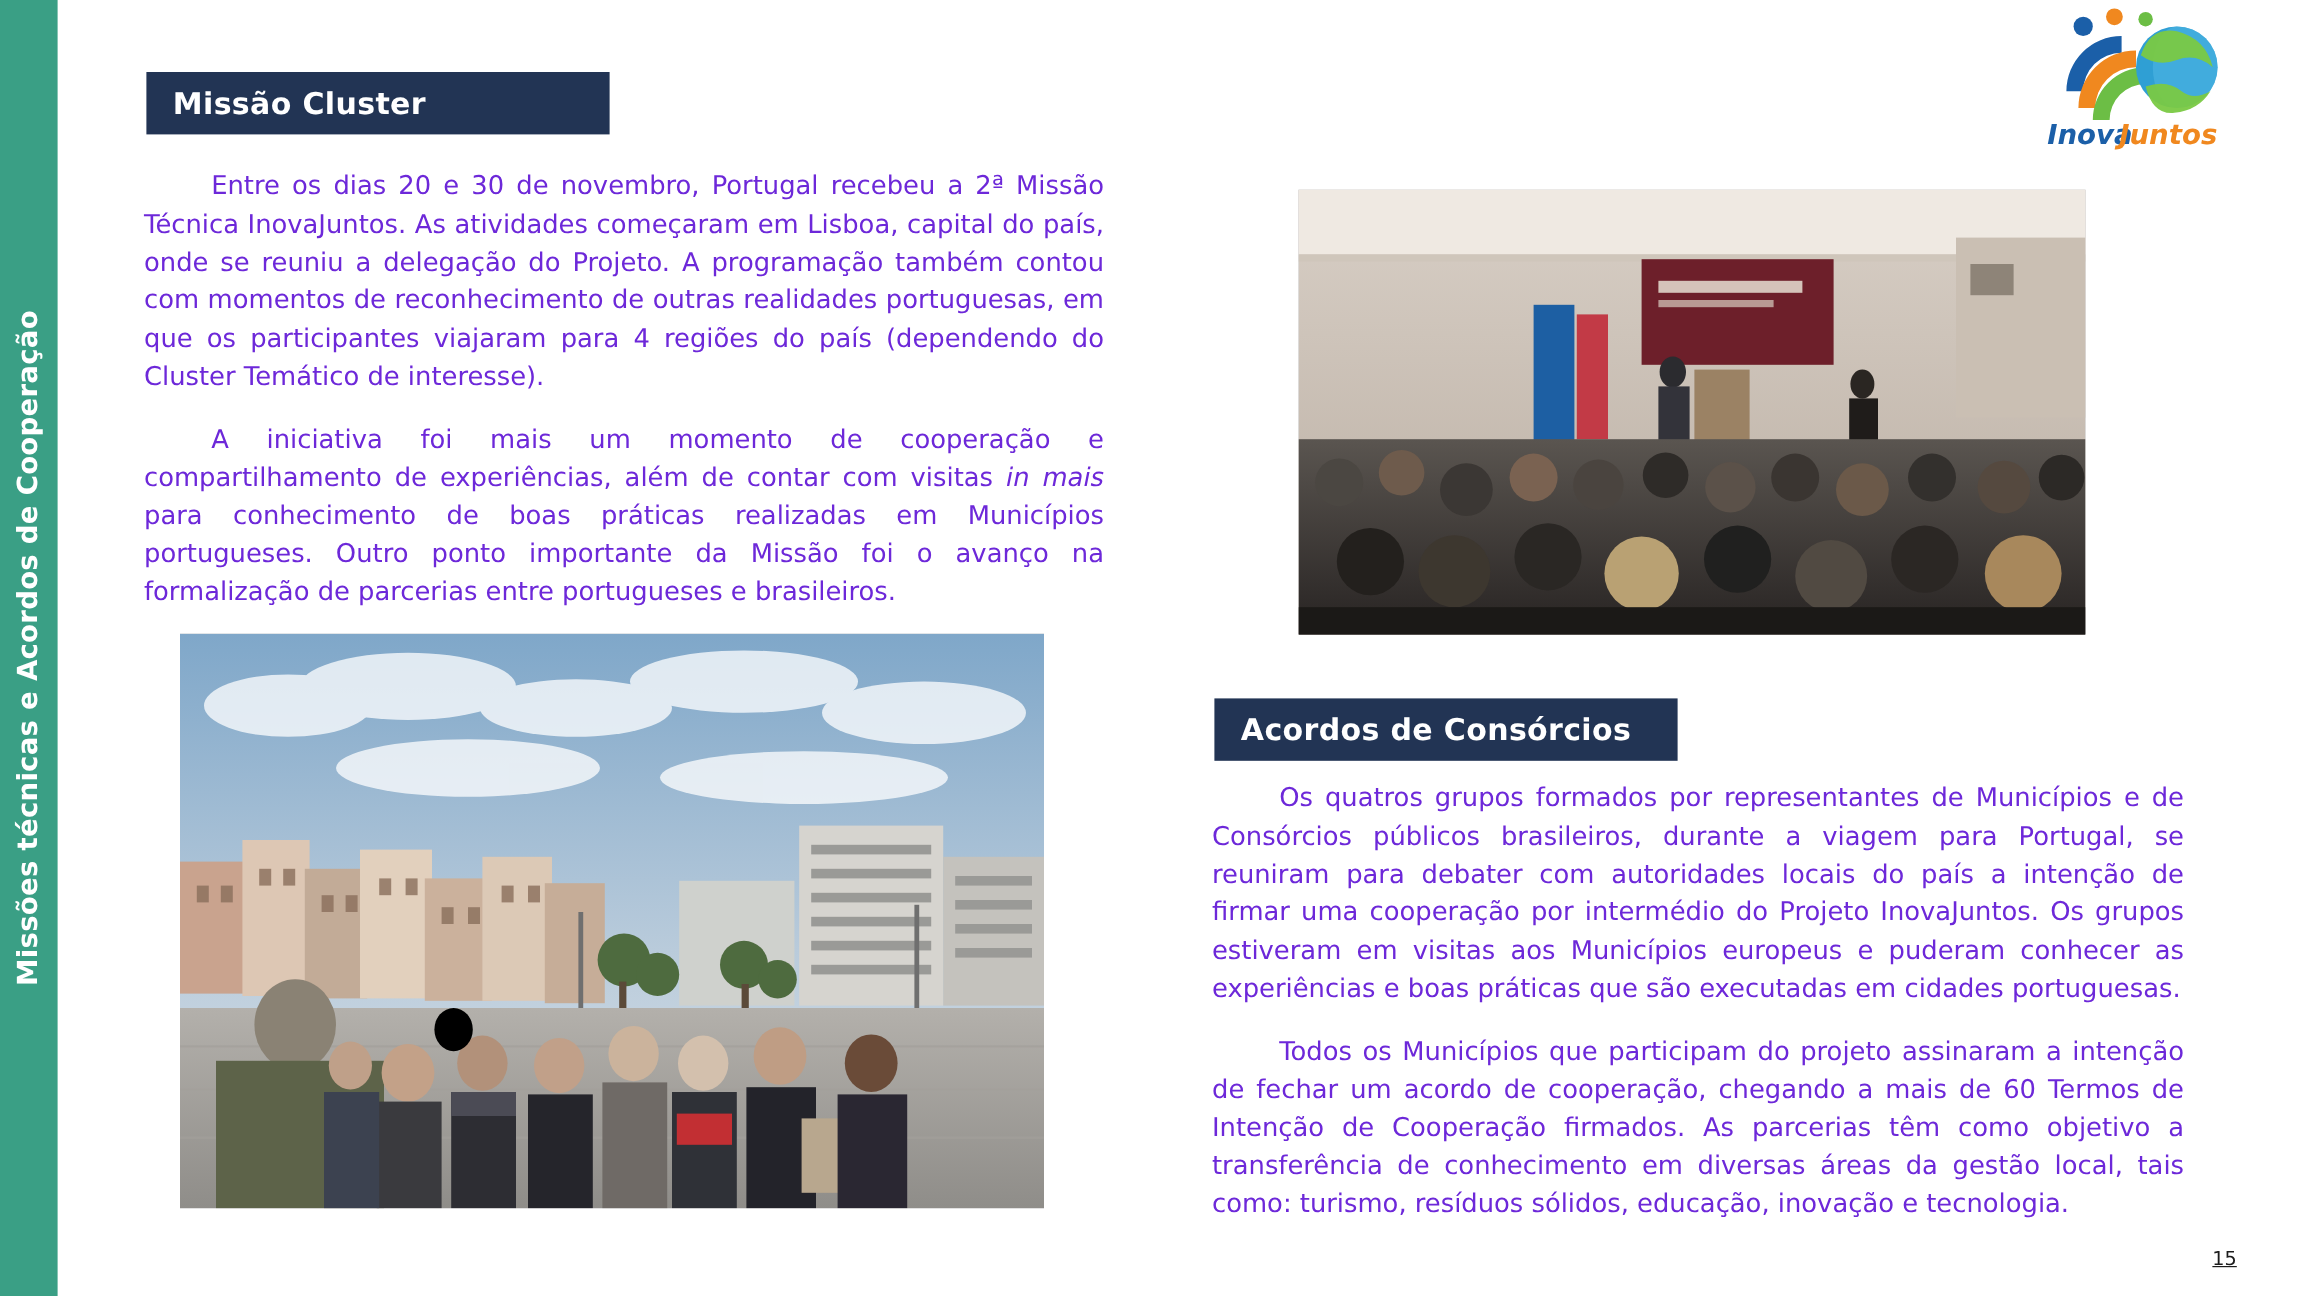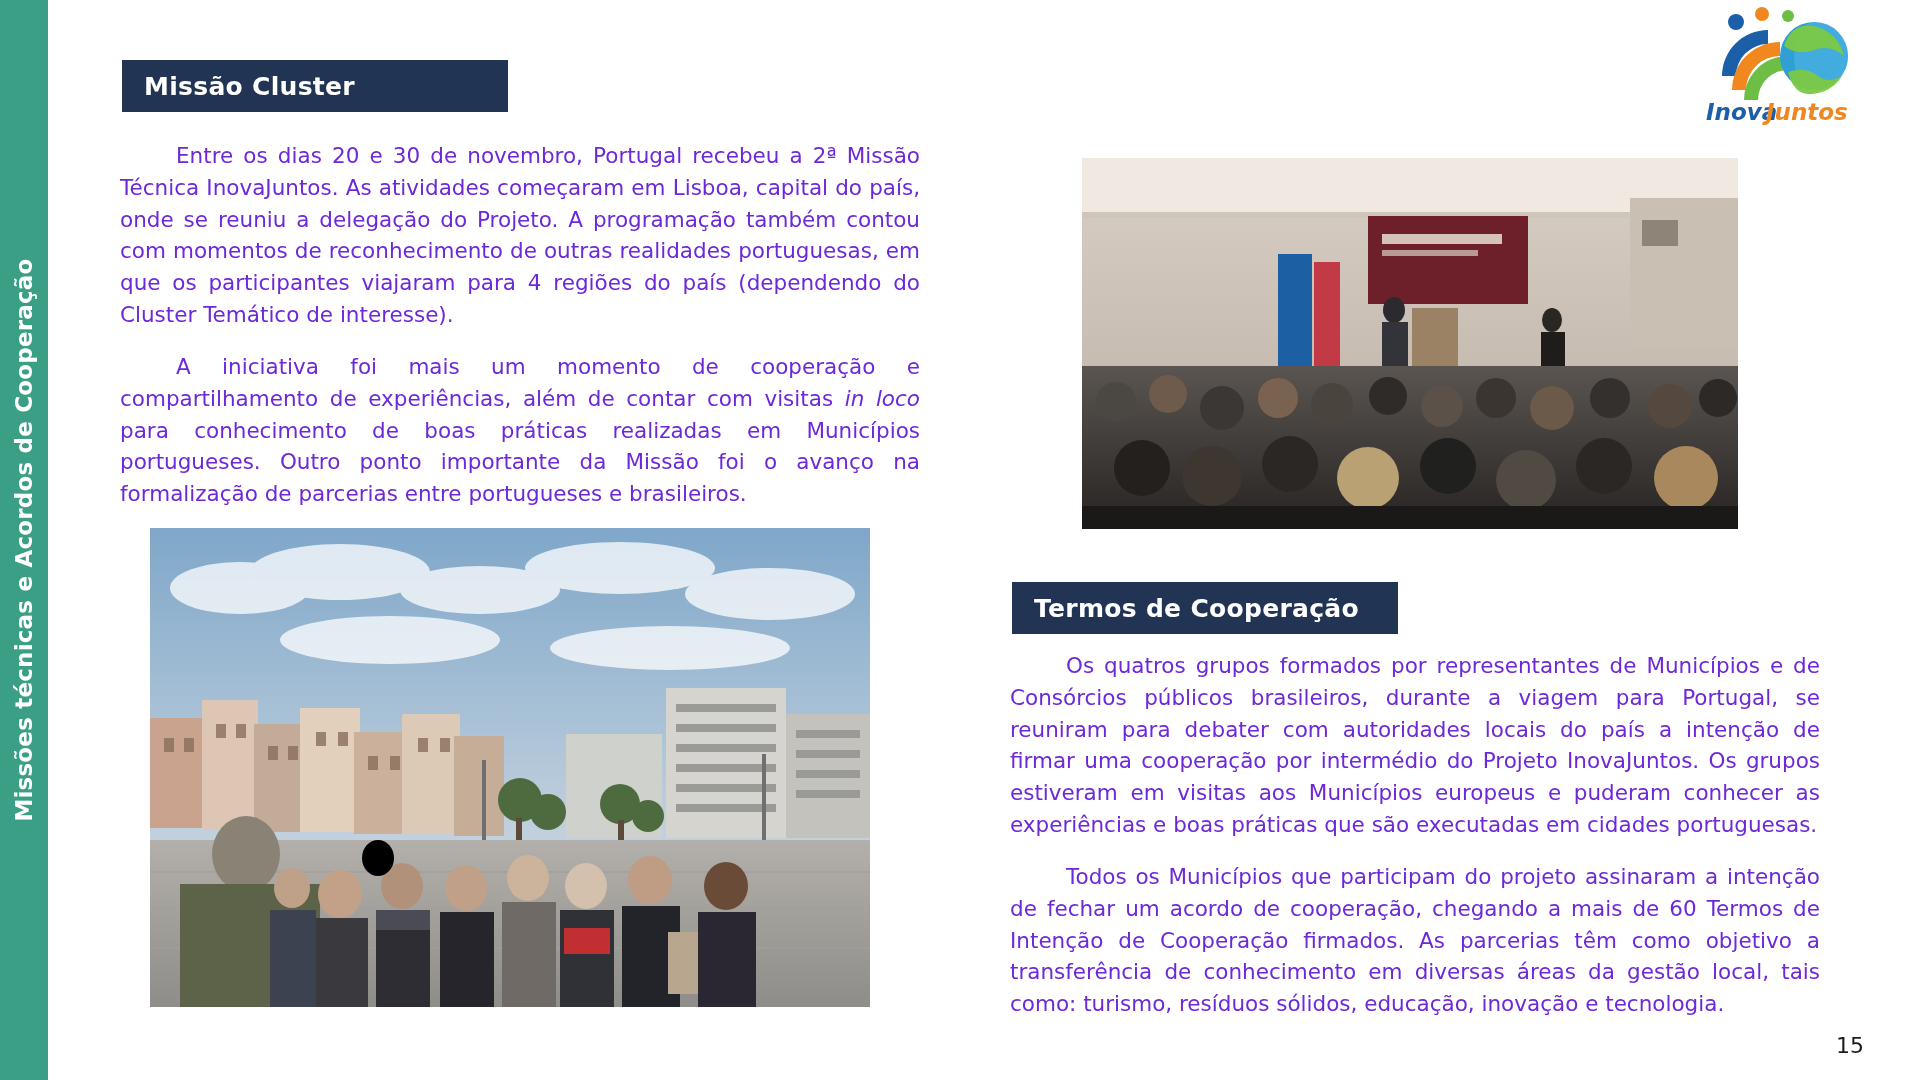--- a/index.html
+++ b/index.html
@@ -120,23 +120,24 @@
     width: 720px;
     height: 479px;
   }
   .photo svg { display: block; width: 100%; height: 100%; }
 
   
   #page-number {
     position: absolute;
     right: 56px;
     bottom: 22px;
-    font-size: 22px;
+    font-size: 16px;
     color: #1c1c1c;
     font-family: "DejaVu Sans", sans-serif;
+    text-decoration: underline;
   }
 </style>
 </head>
 <body>
 
 <div class="sidebar">
   <div class="sidebar-label">Missões técnicas e Acordos de Cooperação</div>
 </div>
 
 <div class="logo">
@@ -157,21 +158,21 @@
 
     <text x="4" y="116" font-family="DejaVu Sans, sans-serif" font-size="23" font-weight="bold" fill="#1b5fa8">Inova</text>
     <text x="64" y="116" font-family="DejaVu Sans, sans-serif" font-size="23" font-weight="bold" fill="#f0881f">Juntos</text>
   </svg>
 </div>
 
 <div class="chip" id="chip-missao">Missão Cluster</div>
 
 <div class="col-text" id="para-left">
   <p>Entre os dias 20 e 30 de novembro, Portugal recebeu a 2ª Missão Técnica InovaJuntos. As atividades começaram em Lisboa, capital do país, onde se reuniu a delegação do Projeto. A programação também contou com momentos de reconhecimento de outras realidades portuguesas, em que os participantes viajaram para 4 regiões do país (dependendo do Cluster Temático de interesse).</p>
-  <p><span>A iniciativa foi mais um momento de cooperação e compartilhamento de experiências, além de contar com visitas </span><span class="italic">in loco</span><span> para conhecimento de boas práticas realizadas em Municípios portugueses. Outro ponto importante da Missão foi o avanço na formalização de parcerias entre portugueses e brasileiros.</span></p>
+  <p><span>A iniciativa foi mais um momento de cooperação e compartilhamento de experiências, além de contar com visitas </span><span class="italic">in mais</span><span> para conhecimento de boas práticas realizadas em Municípios portugueses. Outro ponto importante da Missão foi o avanço na formalização de parcerias entre portugueses e brasileiros.</span></p>
 </div>
 
 <div class="photo" id="photo-auditorium">
   <svg viewBox="0 0 656 371" preserveAspectRatio="none" xmlns="http://www.w3.org/2000/svg">
     <defs>
       <linearGradient id="wall" x1="0" y1="0" x2="0" y2="1">
         <stop offset="0%" stop-color="#d8cfc6"></stop>
         <stop offset="100%" stop-color="#b9ada1"></stop>
       </linearGradient>
       <linearGradient id="crowd" x1="0" y1="0" x2="0" y2="1">
@@ -223,21 +224,21 @@
       <circle cx="286" cy="320" r="31" fill="#b9a173"></circle>
       <circle cx="366" cy="308" r="28" fill="#20201f"></circle>
       <circle cx="444" cy="322" r="30" fill="#514a42"></circle>
       <circle cx="522" cy="308" r="28" fill="#2b2724"></circle>
       <circle cx="604" cy="320" r="32" fill="#a8885c"></circle>
     </g>
     <rect x="0" y="348" width="656" height="23" fill="#1b1917"></rect>
   </svg>
 </div>
 
-<div class="chip" id="chip-acordos">Termos de Cooperação</div>
+<div class="chip" id="chip-acordos">Acordos de Consórcios</div>
 
 <div class="col-text" id="para-right">
   <p>Os quatros grupos formados por representantes de Municípios e de Consórcios públicos brasileiros, durante a viagem para Portugal, se reuniram para debater com autoridades locais do país a intenção de firmar uma cooperação por intermédio do Projeto InovaJuntos. Os grupos estiveram em visitas aos Municípios europeus e puderam conhecer as experiências e boas práticas que são executadas em cidades portuguesas.</p>
   <p>Todos os Municípios que participam do projeto assinaram a intenção de fechar um acordo de cooperação, chegando a mais de 60 Termos de Intenção de Cooperação firmados. As parcerias têm como objetivo a transferência de conhecimento em diversas áreas da gestão local, tais como: turismo, resíduos sólidos, educação, inovação e tecnologia.</p>
 </div>
 
 <div class="photo" id="photo-street">
   <svg viewBox="0 0 720 479" preserveAspectRatio="none" xmlns="http://www.w3.org/2000/svg">
     <defs>
       <linearGradient id="sky" x1="0" y1="0" x2="0" y2="1">

